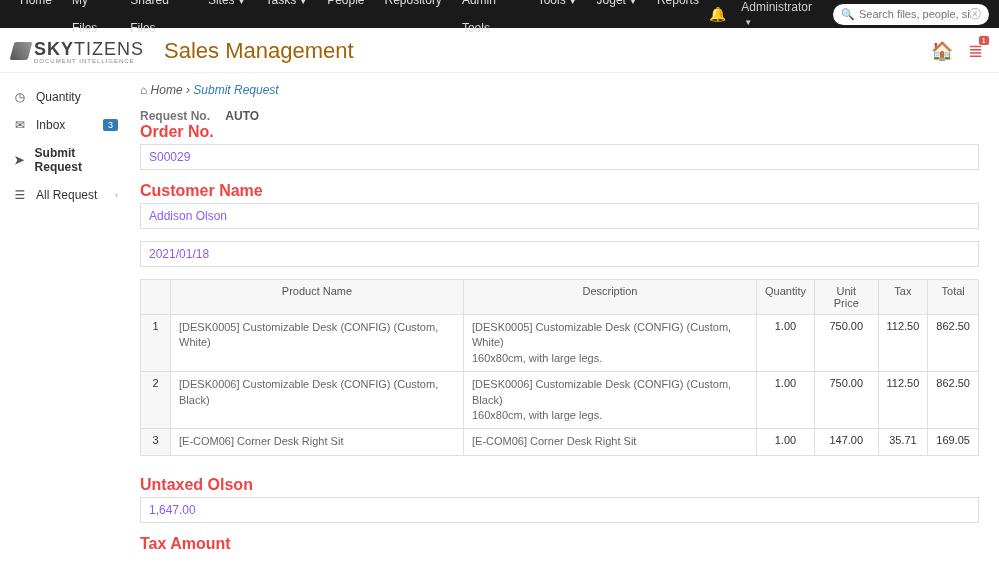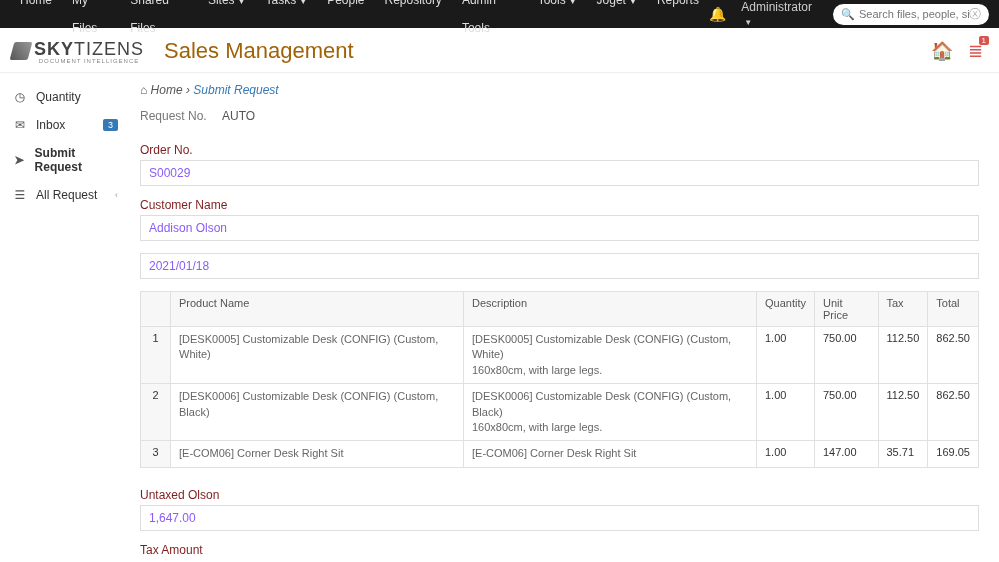--- a/index.html
+++ b/index.html
@@ -12,21 +12,21 @@
 .topbar .caret { font-size: 8px; margin-left: 3px; }
 .topbar .spacer { flex: 1; }
 .topbar .bell { margin-right: 15px; font-size: 14px; cursor: pointer; }
 .topbar .user { margin-right: 10px; cursor: pointer; }
 .topbar .search { background: #fff; border-radius: 12px; padding: 2px 8px; display: flex; align-items: center; width: 160px; color: #888; }
 .topbar .search input { border: none; outline: none; font-size: 11px; width: 110px; margin-left: 4px; color: #333; }
 .topbar .search .clear { font-size: 12px; color: #aaa; cursor: pointer; }
 
 
 .header { display: flex; align-items: center; padding: 10px 16px 8px 12px; border-bottom: 1px solid #eee; }
-.logo { display: flex; align-items: center; text-align: center; }
+.logo { display: flex; align-items: center; }
 .logo-mark { width: 18px; height: 18px; margin-right: 4px; transform: skewX(-15deg); background: linear-gradient(45deg, #555, #999); border-radius: 2px; }
 .logo-text { font-size: 18px; font-weight: 300; letter-spacing: 1px; color: #444; }
 .logo-text b { font-weight: 600; }
 .logo-sub { font-size: 6px; letter-spacing: 1px; color: #888; margin-top: -2px; }
 .page-title { font-size: 22px; font-weight: 300; color: #a16207; margin-left: 20px; }
 .header-right { margin-left: auto; display: flex; align-items: center; gap: 14px; }
 .icon-btn { font-size: 18px; color: #333; cursor: pointer; position: relative; }
 .badge-red { position: absolute; top: -4px; right: -6px; background: #d9534f; color: #fff; font-size: 8px; padding: 0 3px; border-radius: 2px; }
 
 
@@ -34,33 +34,33 @@
 .sidebar { width: 130px; padding: 10px 0; }
 .sidebar-item { display: flex; align-items: center; padding: 7px 12px; font-size: 12px; color: #333; cursor: pointer; }
 .sidebar-item.active { font-weight: 600; }
 .sidebar-item .sb-icon { width: 16px; margin-right: 8px; text-align: center; color: #555; }
 .sidebar-item .sb-badge { margin-left: auto; background: #337ab7; color: #fff; font-size: 9px; padding: 1px 5px; border-radius: 2px; }
 .sidebar-item .sb-caret { margin-left: auto; font-size: 9px; color: #999; }
 
 .content { flex: 1; padding: 10px 20px 10px 10px; overflow-y: auto; }
 .breadcrumb { font-size: 12px; color: #555; margin-bottom: 12px; font-style: italic; }
 .breadcrumb a { color: #337ab7; text-decoration: none; }
-.request-no-row { font-size: 12px; color: #777; margin-bottom: 20px; }
+.request-no-row { font-size: 12px; color: #777; margin-bottom: 0; font-weight: bold; }
 .request-no-row .val { margin-left: 12px; color: #555; }
 
 .field-group { margin-bottom: 12px; }
-.field-label { font-size: 12px; color: #7f1d1d; margin-bottom: 3px; }
+.field-label { font-size: 16px; color: #ef4444; margin-bottom: 3px; font-weight: bold; }
 .field-input { width: 100%; border: 1px solid #ddd; padding: 5px 8px; font-size: 12px; color: #8b5cf6; }
 
 
 table.items { width: 100%; border-collapse: collapse; margin: 8px 0 20px; font-size: 11px; }
 table.items th, table.items td { border: 1px solid #e0e0e0; padding: 5px 8px; vertical-align: top; }
-table.items th { background: #f7f7f7; font-weight: 500; color: #555; text-align: left; }
+table.items th { background: #f7f7f7; font-weight: 500; color: #555; text-align: center; }
 table.items .idx-col { width: 30px; text-align: center; background: #f7f7f7; }
-table.items .num { text-align: left; }
+table.items .num { text-align: center; }
 table.items .desc { color: #666; line-height: 1.4; }
 </style>
 </head>
 <body>
 
 <div class="topbar">
   <div class="nav-left" id="topnav-items">
       <span class="nav-item">Home</span>
       <span class="nav-item">My Files</span>
       <span class="nav-item">Shared Files</span>

